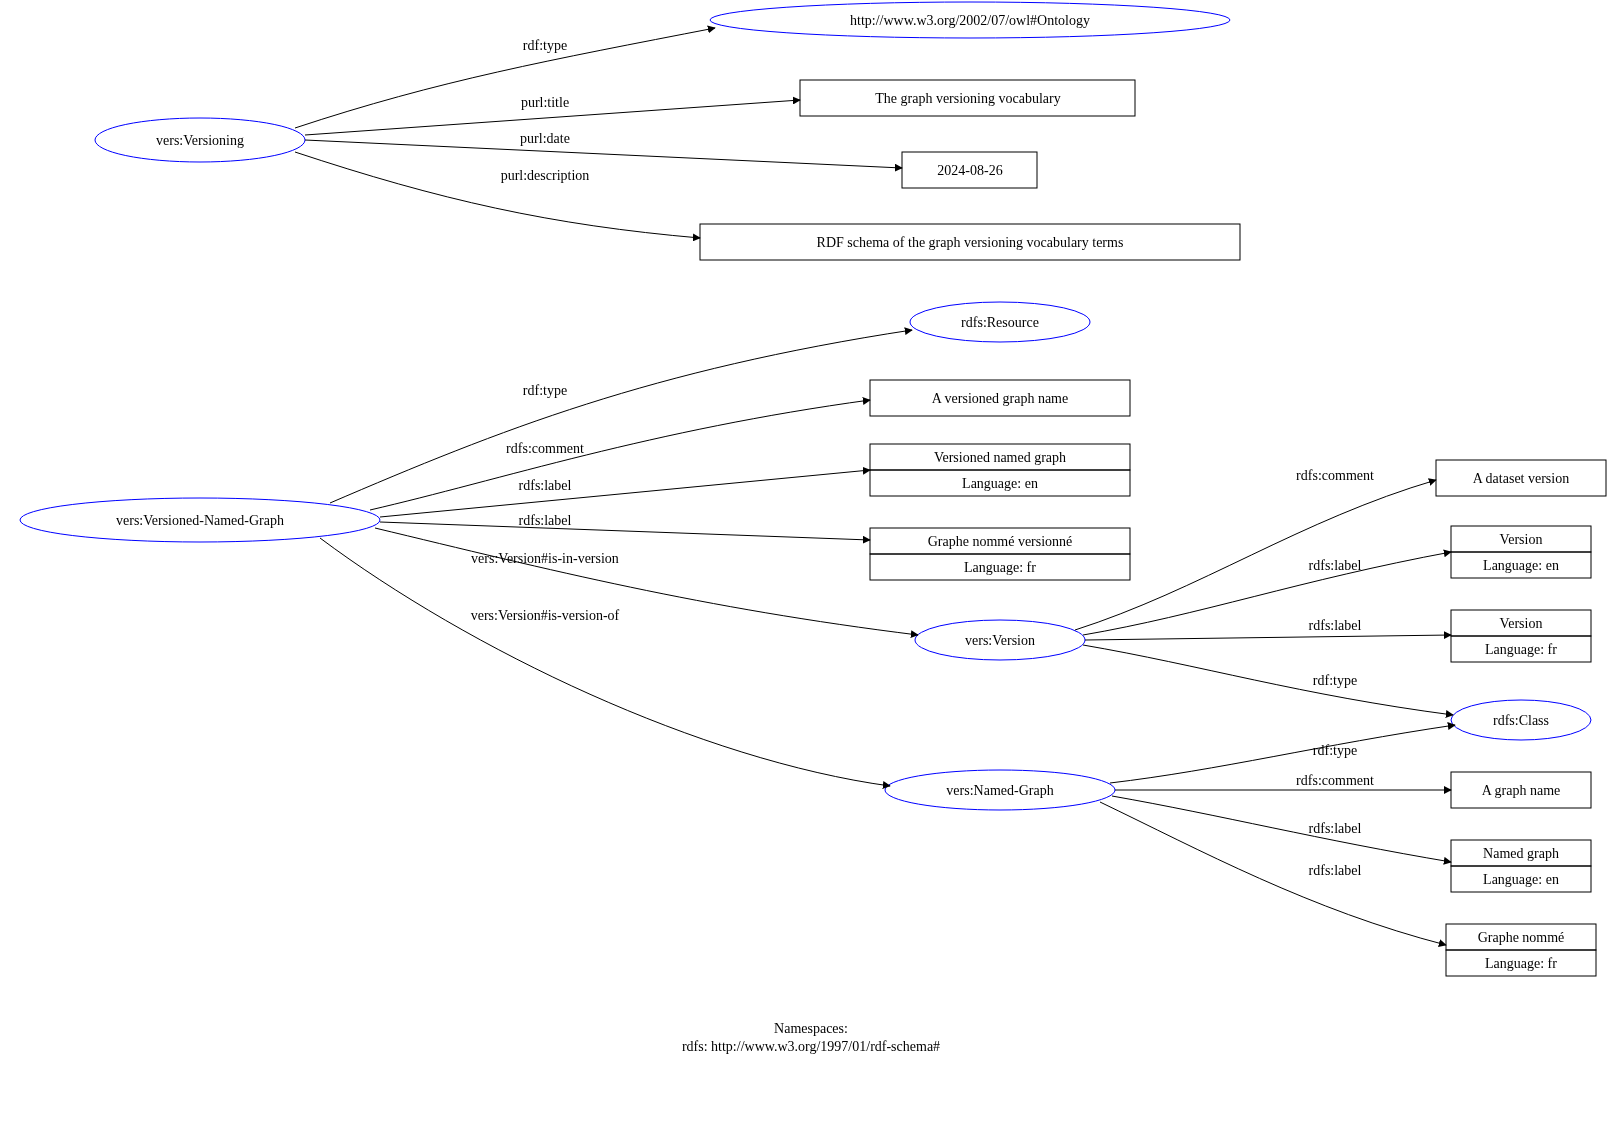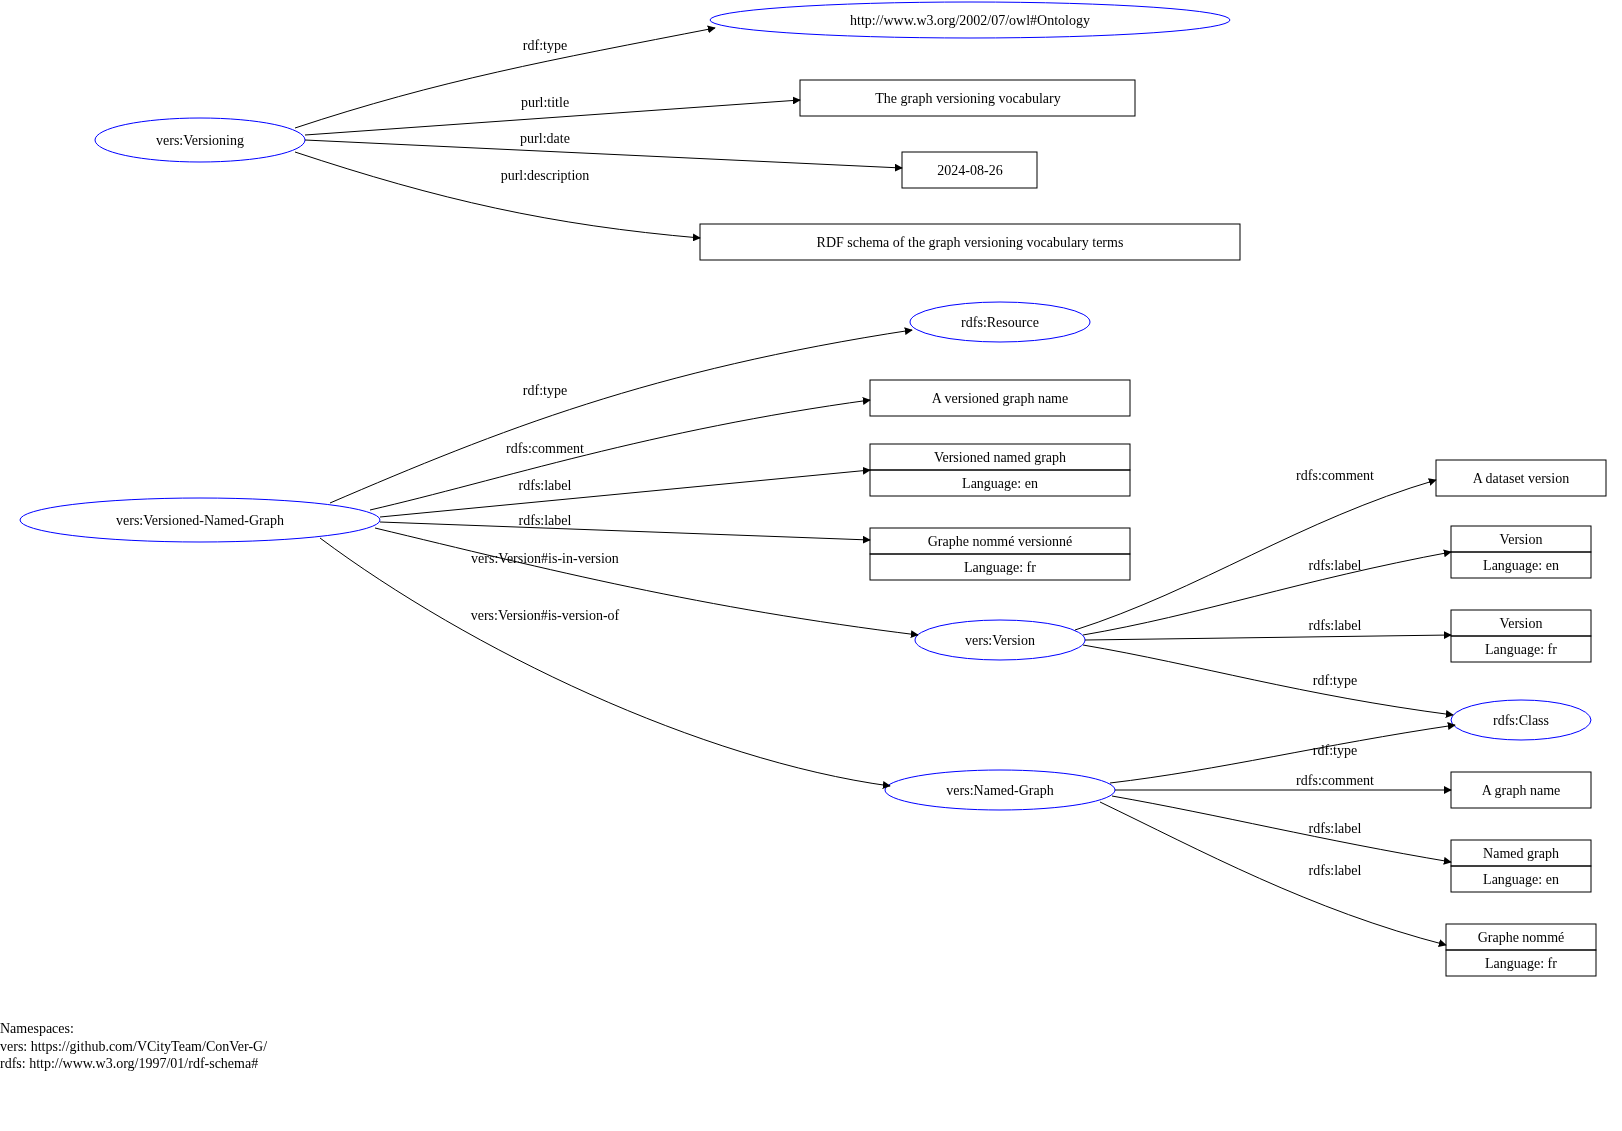--- a/index.html
+++ b/index.html
@@ -37,20 +37,21 @@
     fill: none;
     stroke: #000;
     stroke-width: 1;
   }
   .arrow {
     fill: #000;
   }
   .namespaces {
     position: absolute;
     width: 100%;
+    text-align: center;
     font-family: "Times New Roman", Times, serif;
     font-size: 14px;
     line-height: 1.25;
   }
 </style>
 </head>
 <body>
 
 <div style="position:relative; width:1622px; height:1131px;">
 <svg width="1622" height="1131" viewBox="0 0 1622 1131">
@@ -191,16 +192,15 @@
 
   <path d="M 1112 796 C 1220 815 1320 840 1451 862" class="edge-line" marker-end="url(#arrow)"></path>
   <text x="1335" y="833" class="edge-label">rdfs:label</text>
 
   <path d="M 1100 802 C 1200 850 1310 910 1446 945" class="edge-line" marker-end="url(#arrow)"></path>
   <text x="1335" y="875" class="edge-label">rdfs:label</text>
 </svg>
 
 <div class="namespaces" style="top:1020px;">
   <div>Namespaces:</div>
-  <div>vers: https://github.com/VCityTeam/ConVer-G/</div>
   <div>rdfs: http://www.w3.org/1997/01/rdf-schema#</div>
 </div>
 </div>
 
 </body></html>

